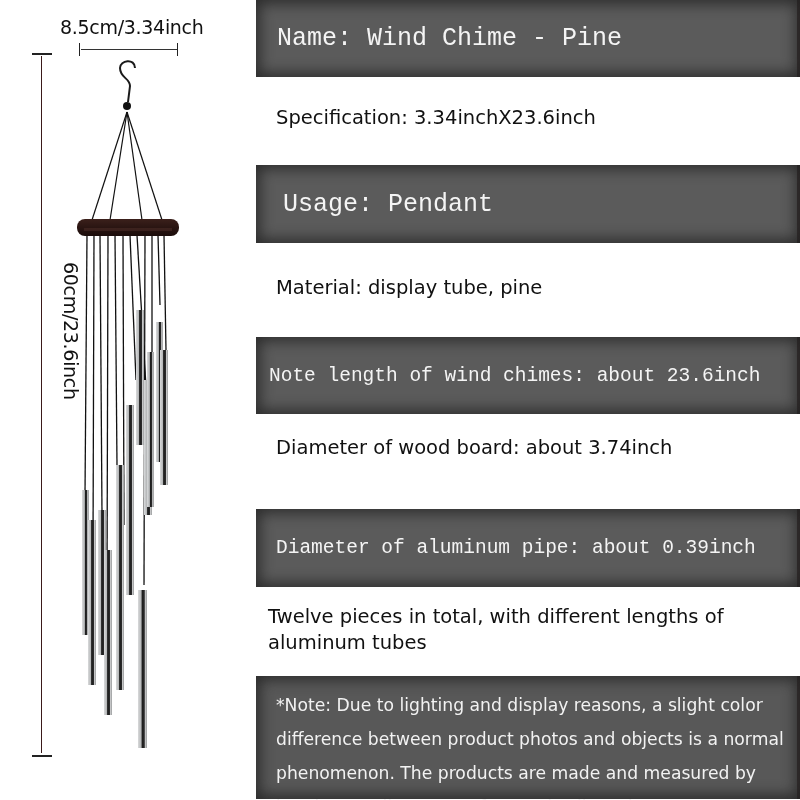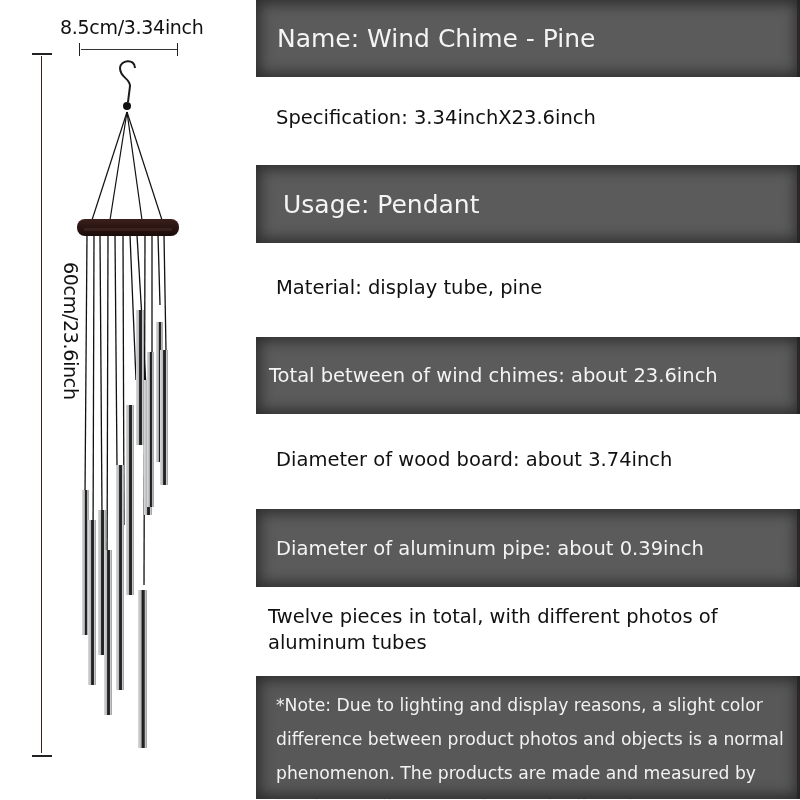--- a/index.html
+++ b/index.html
@@ -33,33 +33,34 @@
   .chime { left: 60px; top: 50px; width: 140px; height: 710px; }
 
   
   .bar {
     position: absolute; left: 256px; right: 0;
     background: #5b5b5b;
     box-shadow: inset 0 0 14px 4px rgba(30,30,30,0.75), inset -3px 0 0 #3a3333;
     color: #f4f4f4;
     display: flex; align-items: center;
     box-sizing: border-box;
+    font-family: Liberation Mono, monospace;
   }
   .bar span { white-space: nowrap; }
   .bar-name  { top: 0; height: 77px; padding-left: 21px; font-size: 25px; padding-top: 0; }
   .bar-usage { top: 165px; height: 78px; padding-left: 27px; font-size: 25px; text-align: right; }
   .bar-total { top: 337px; height: 77px; padding-left: 13px; font-size: 19.5px; }
   .bar-pipe  { top: 509px; height: 78px; padding-left: 20px; font-size: 19.5px; text-align: right; }
 
   .plain {
     position: absolute; left: 276px; font-size: 19.5px; color: #111; white-space: nowrap;
   }
   .plain-spec { top: 106px; }
   .plain-material { top: 276px; }
-  .plain-wood { top: 448px; text-align: center; }
+  .plain-wood { top: 436px; text-align: center; }
   .plain-pieces {
     top: 604px; left: 268px; width: 520px; white-space: normal;
     line-height: 26px; font-size: 19.5px;
   }
 
   .note {
     position: absolute; left: 256px; right: 0; top: 676px; height: 123px;
     background: #585858;
     box-shadow: inset 0 0 14px 4px rgba(30,30,30,0.75), inset -3px 0 0 #3a3333;
     color: #f2f2f2; box-sizing: border-box;
@@ -148,22 +149,22 @@
   <span>Name: Wind Chime - Pine</span>
 </div>
 <div class="plain plain-spec">Specification: 3.34inchX23.6inch</div>
 
 <div class="bar bar-usage">
   <span>Usage: Pendant</span>
 </div>
 <div class="plain plain-material">Material: display tube, pine</div>
 
 <div class="bar bar-total">
-  <span>Total between of wind chimes: about 23.6inch</span>
+  <span>Note length of wind chimes: about 23.6inch</span>
 </div>
 <div class="plain plain-wood">Diameter of wood board: about 3.74inch</div>
 
 <div class="bar bar-pipe">
   <span>Diameter of aluminum pipe: about 0.39inch</span>
 </div>
-<div class="plain plain-pieces">Twelve  pieces in total, with different photos of aluminum tubes</div>
+<div class="plain plain-pieces">Twelve  pieces in total, with different lengths of aluminum tubes</div>
 
 <div class="note">*Note: Due to lighting and display reasons, a slight color difference between product photos and objects is a normal phenomenon. The products are made and measured by hand, a small amount of errors is allowed.</div>
 
 </body></html>

